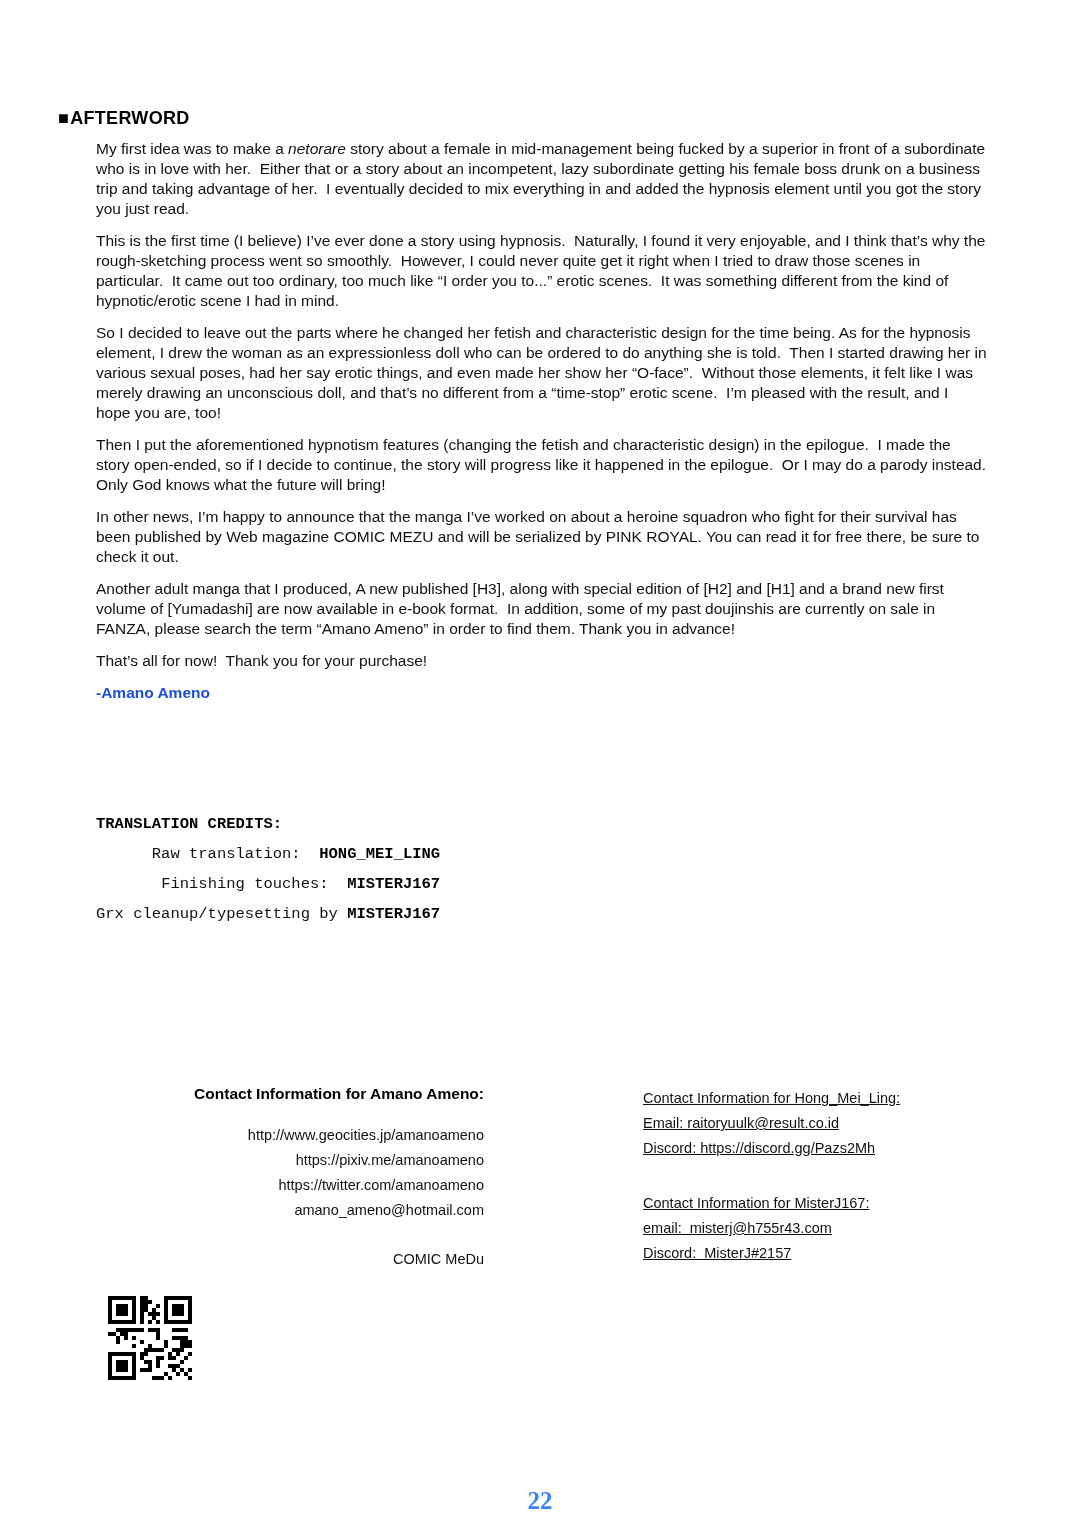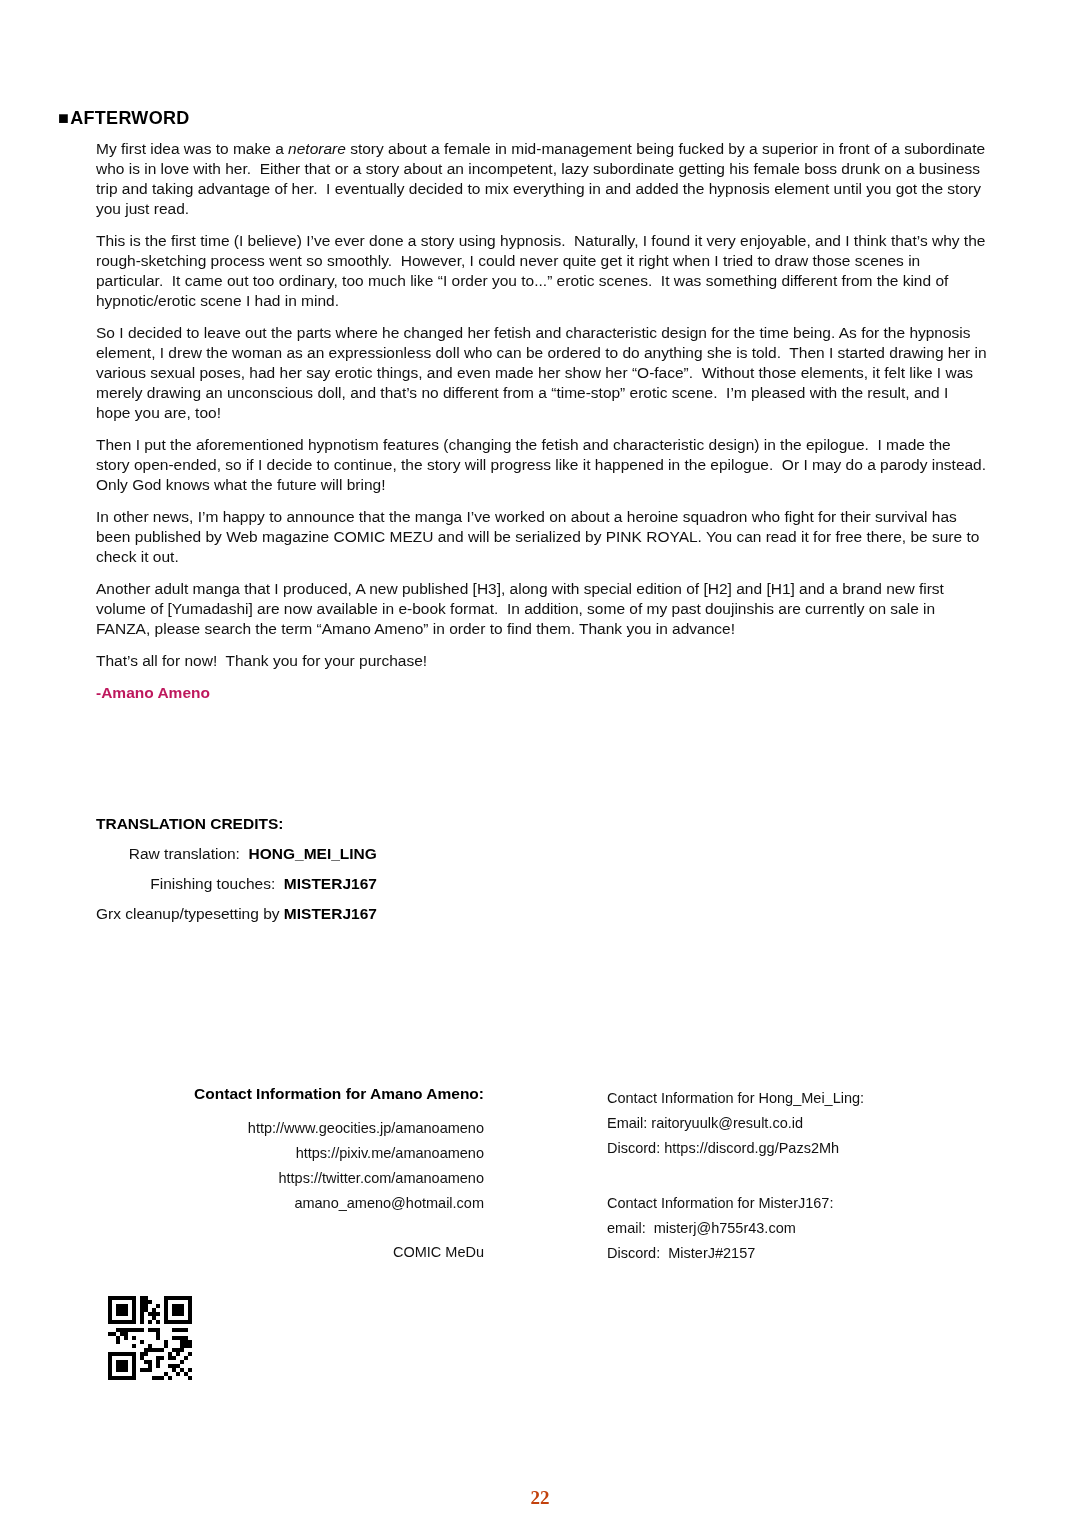--- a/index.html
+++ b/index.html
@@ -20,57 +20,57 @@
     color: #000; display: flex; align-items: center; line-height: 22px;
   }
   #afterword-heading .bullet { margin-right: 1px; font-size: 18px; line-height: 22px; }
 
   
   #body {
     position: absolute; left: 96px; top: 139px; width: 891px;
     font-size: 15.5px; line-height: 20px; color: #111;
   }
   #body p { margin: 0 0 12px 0; white-space: pre-wrap; }
-  #body p.signature { font-weight: bold; color: #be185d; }
+  #body p.signature { font-weight: bold; color: #1d4ed8; }
   #body em { }
 
   
   #credits {
     position: absolute; left: 96px; top: 814px;
-    font-size: 15.5px; color: #111;
+    font-size: 15.5px; color: #111; font-family: Liberation Mono, monospace;
   }
   #credits .credit-heading { font-weight: bold; color: #000; line-height: 20px; margin-bottom: 10px; }
   #credits .credit-row { line-height: 20px; margin-bottom: 10px; white-space: pre-wrap; text-align: right; }
   #credits .credit-row b { color: #000; }
 
   
   #contact-left {
     position: absolute; left: 96px; top: 1082px; width: 388px;
     text-align: right; font-size: 14.5px; line-height: 25px; color: #111;
   }
-  #contact-left .contact-heading { font-weight: bold; font-size: 15.5px; color: #000; line-height: 24px; margin-bottom: 10px; }
+  #contact-left .contact-heading { font-weight: bold; font-size: 15.5px; color: #000; line-height: 24px; margin-bottom: 17px; }
   #contact-left .spacer { height: 24px; }
 
   #contact-right {
-    position: absolute; left: 607px; top: 1086px;
-    font-size: 14.5px; line-height: 25px; color: #111;
+    position: absolute; left: 643px; top: 1086px;
+    font-size: 14.5px; line-height: 25px; color: #111; text-decoration: underline;
   }
   #contact-right .contact-section { margin-bottom: 30px; }
   #contact-right .line { white-space: pre-wrap; }
 
   
   #qr { position: absolute; left: 108px; top: 1296px; width: 84px; height: 84px; }
   #qr svg { display: block; }
 
   
   #page-number {
     position: absolute; left: 0; top: 1487px; width: 100%;
     text-align: center;
     font-family: "Liberation Serif", "DejaVu Serif", serif;
-    font-weight: bold; font-size: 19px; color: #c2410c;
+    font-weight: bold; font-size: 25px; color: #3b82f6;
   }
 </style>
 </head>
 <body>
 
 <div class="page">
 
   <h1 id="afterword-heading">
     <span class="bullet">■</span>
     <span>AFTERWORD</span>

